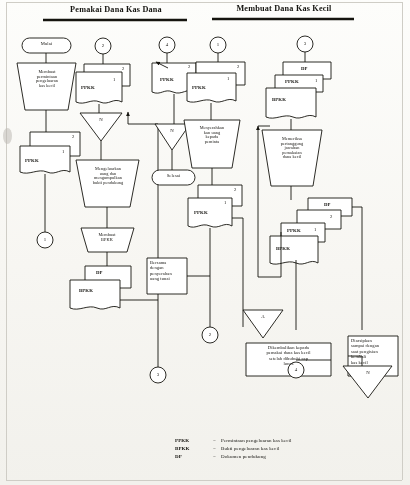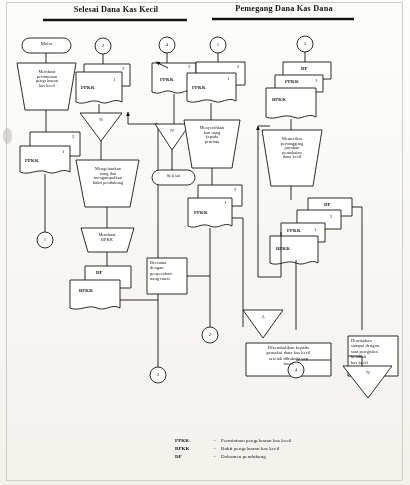--- a/index.html
+++ b/index.html
@@ -179,22 +179,22 @@
       <circle cx="296" cy="370" r="8" fill="#fff"></circle>
 
       <rect x="348" y="336" width="50" height="40" fill="#fff"></rect>
       <line x1="348" y1="356" x2="362" y2="356"></line>
 
       <path d="M343,366 L392,366 L368,398 Z" fill="#fff"></path>
       <line x1="362" y1="356" x2="362" y2="366"></line>
     </g>
   </svg>
 
-  <div class="lbl hdr" style="left:55px;top:6px;width:122px;">Selesai Dana Kas Kecil</div>
-  <div class="lbl hdr" style="left:222px;top:5px;width:124px;">Pemegang Dana Kas Dana</div>
+  <div class="lbl hdr" style="left:55px;top:6px;width:122px;">Pemakai Dana Kas Dana</div>
+  <div class="lbl hdr" style="left:222px;top:5px;width:124px;">Membuat Dana Kas Kecil</div>
 
   <div class="lbl tiny2" style="left:22px;top:42px;width:49px;">Mulai</div>
   <div class="lbl tiny2" style="left:152px;top:174px;width:43px;">Selesai</div>
 
   <div class="lbl tiny" style="left:20px;top:70px;width:54px;">Membuat
 permintaan
 pengeluaran
 kas kecil</div>
   <div class="lbl tiny" style="left:80px;top:167px;width:56px;">Mengeluarkan
 uang dan

